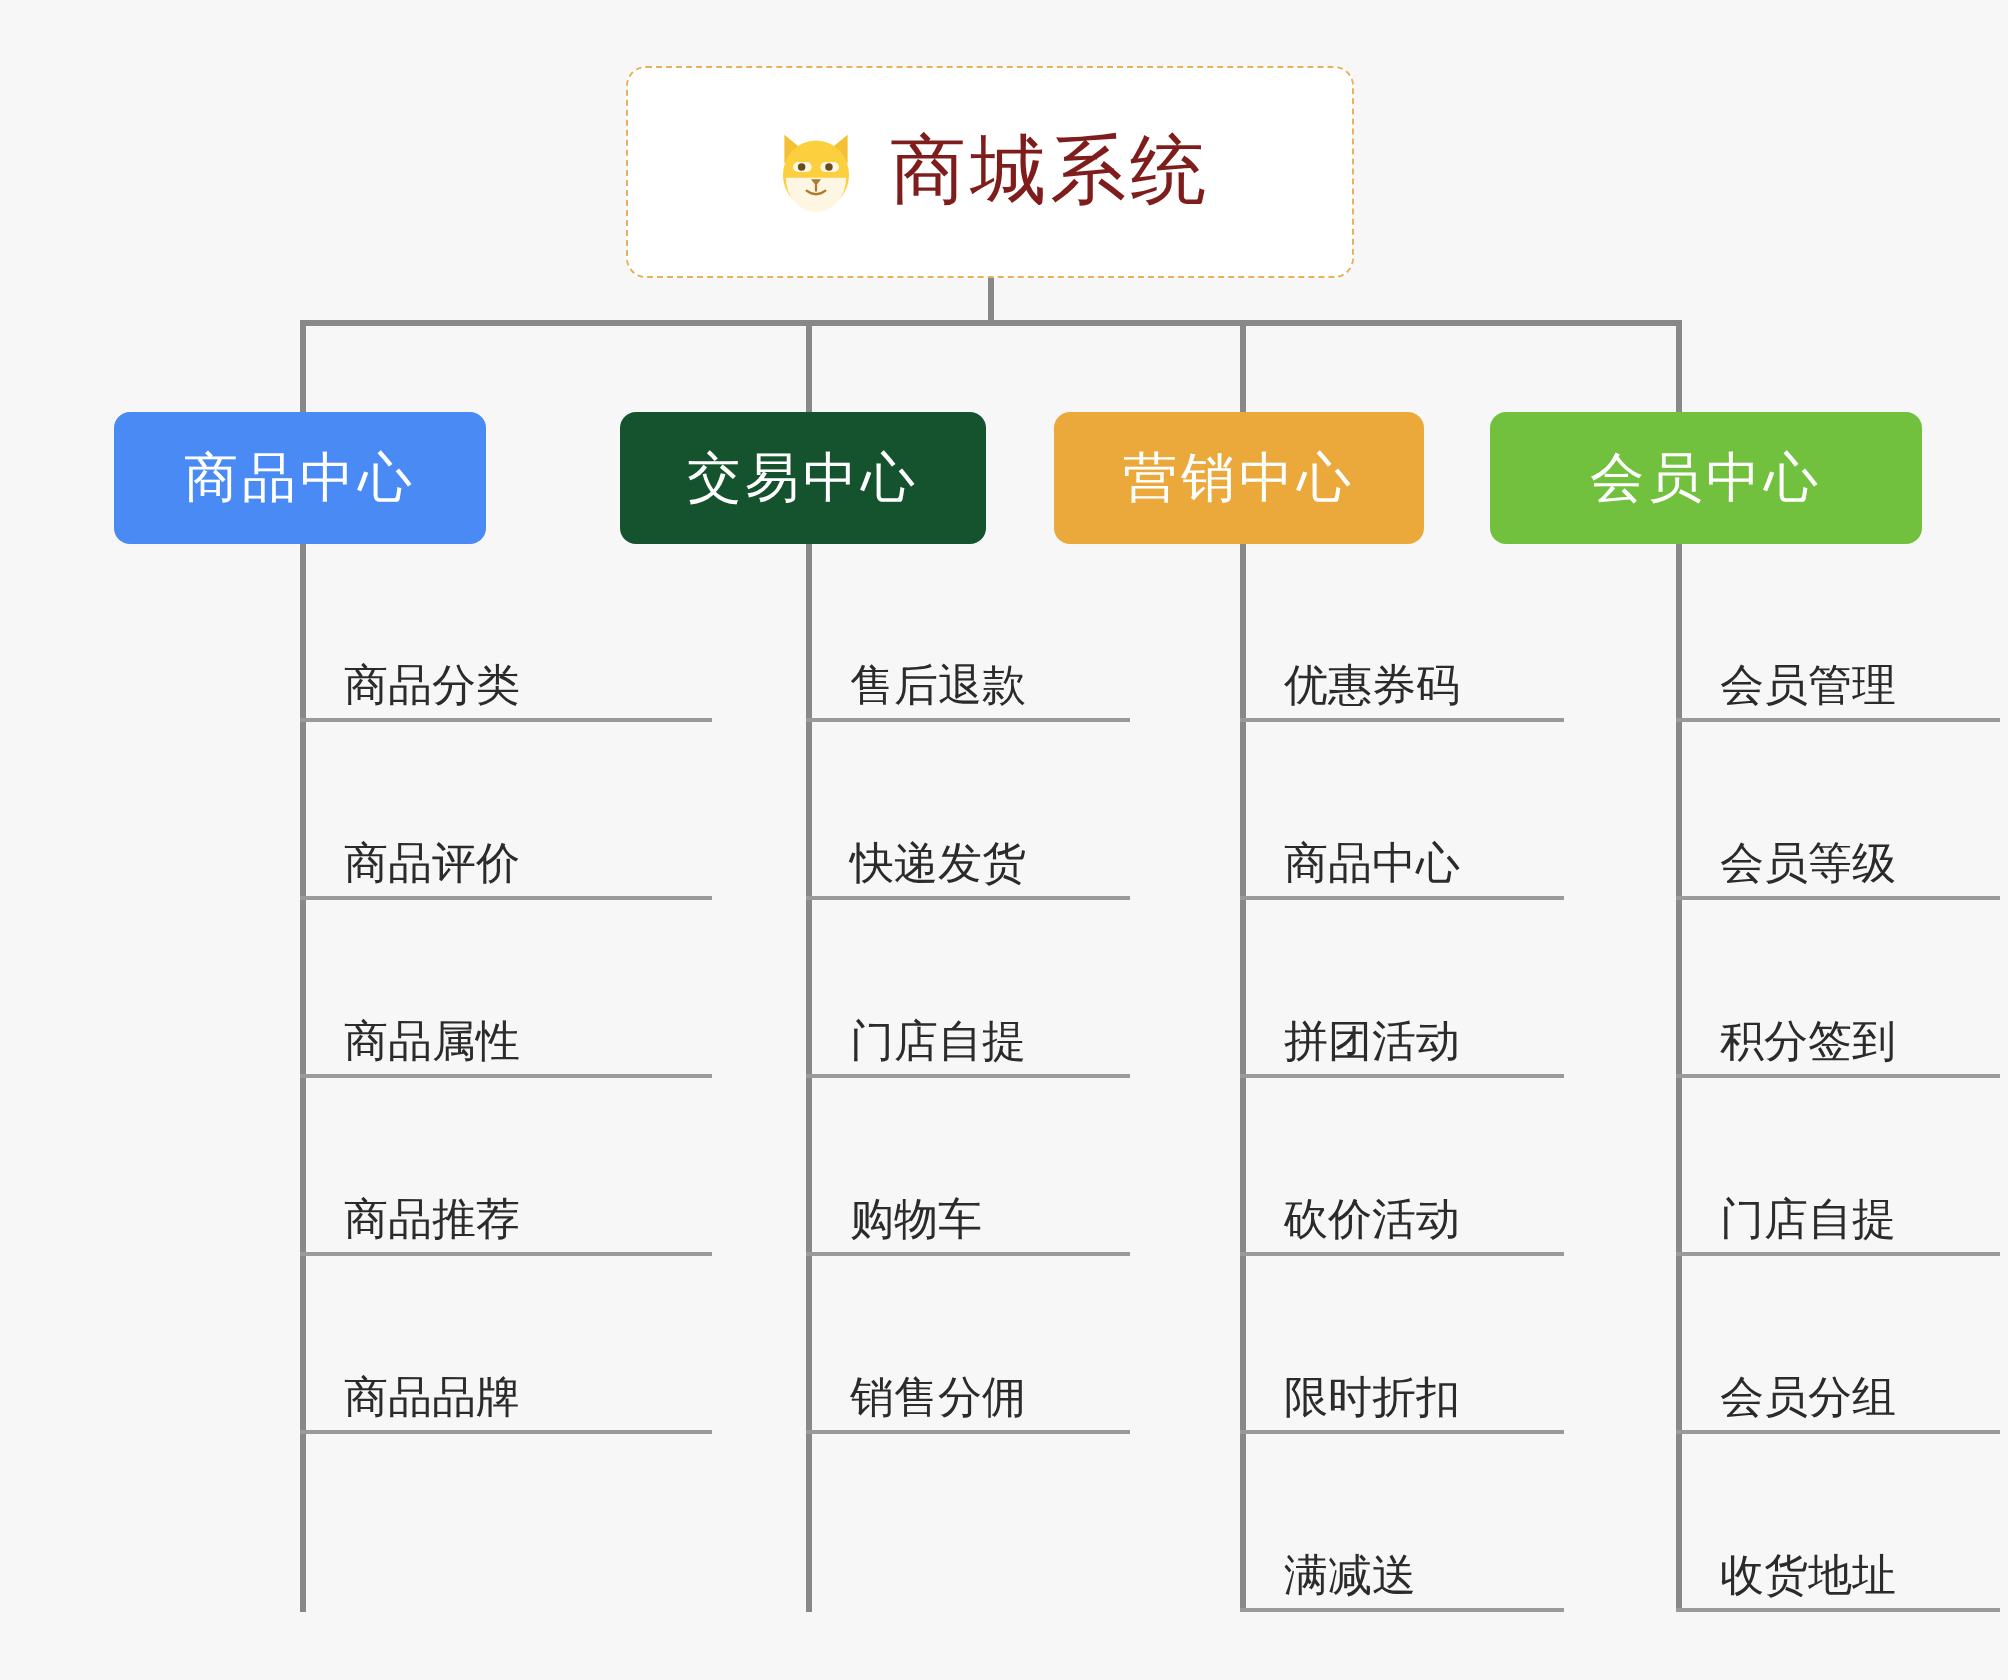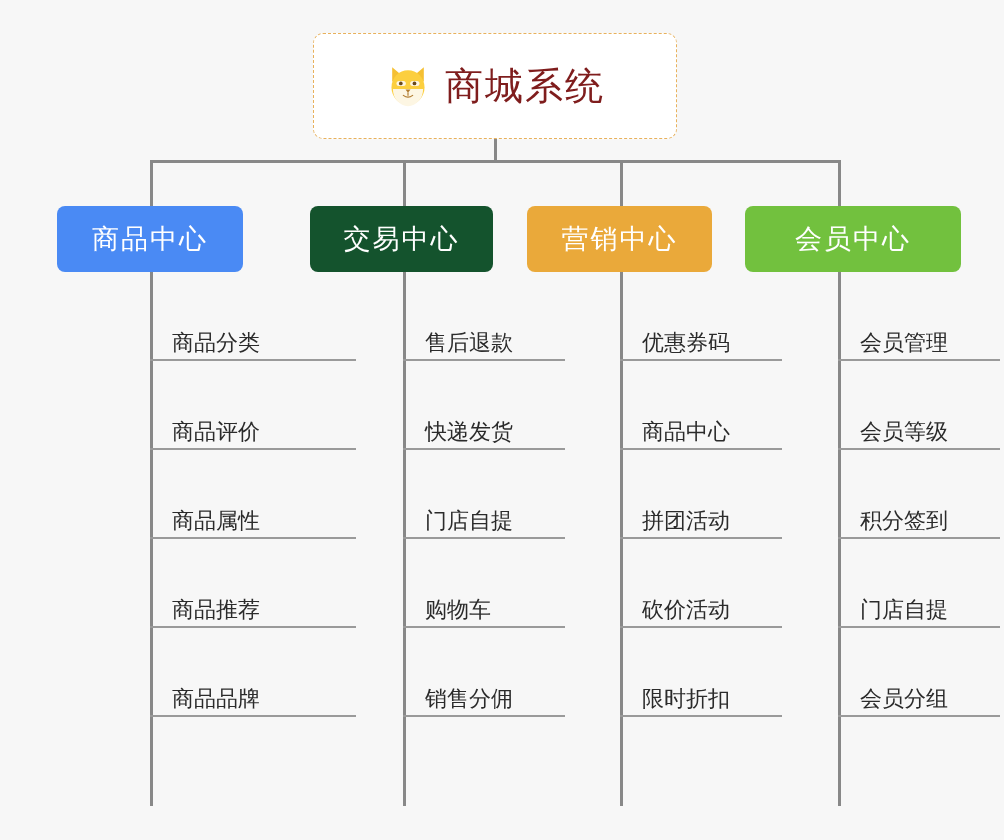--- a/index.html
+++ b/index.html
@@ -212,20 +212,23 @@
         </div>
         <div class="leaf-item">
           <span class="leaf-label">拼团活动</span>
         </div>
         <div class="leaf-item">
           <span class="leaf-label">砍价活动</span>
         </div>
         <div class="leaf-item">
           <span class="leaf-label">限时折扣</span>
         </div>
+        <div class="leaf-item">
+          <span class="leaf-label">满减送</span>
+        </div>
       </div>
       <div class="conn conn-drop" style="left: 838px;"></div>
       <div class="branch" style="left: 745px; width: 216px; background: rgb(114, 193, 62);">
         <span class="branch-label">会员中心</span>
       </div>
       <div class="leaf-col" style="left: 838px; width: 162px;">
         <div class="leaf-spine" style="height: 534px;"></div>
         <div class="leaf-item">
           <span class="leaf-label">会员管理</span>
         </div>
@@ -234,16 +237,19 @@
         </div>
         <div class="leaf-item">
           <span class="leaf-label">积分签到</span>
         </div>
         <div class="leaf-item">
           <span class="leaf-label">门店自提</span>
         </div>
         <div class="leaf-item">
           <span class="leaf-label">会员分组</span>
         </div>
+        <div class="leaf-item">
+          <span class="leaf-label">收货地址</span>
+        </div>
       </div>
     </div>
 
 </div>
 
 </body></html>

